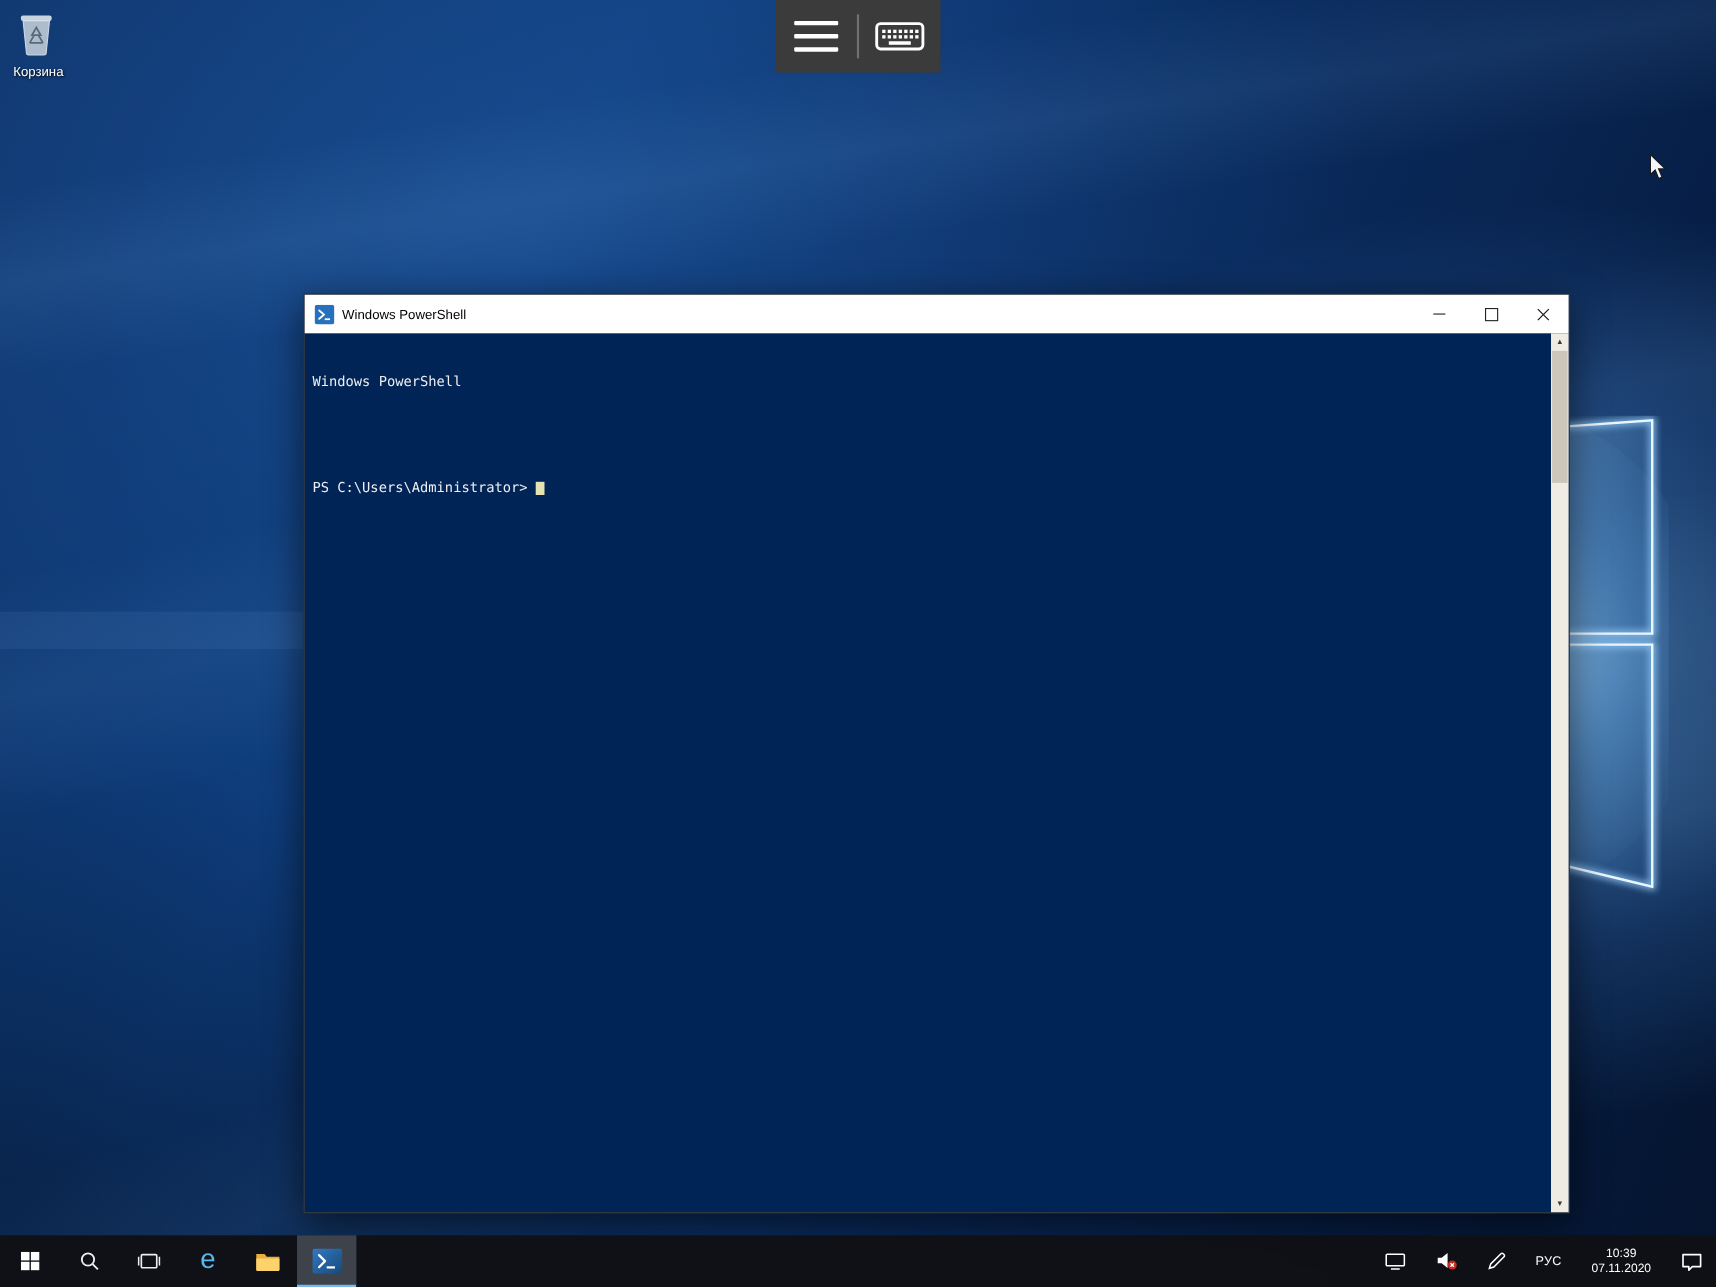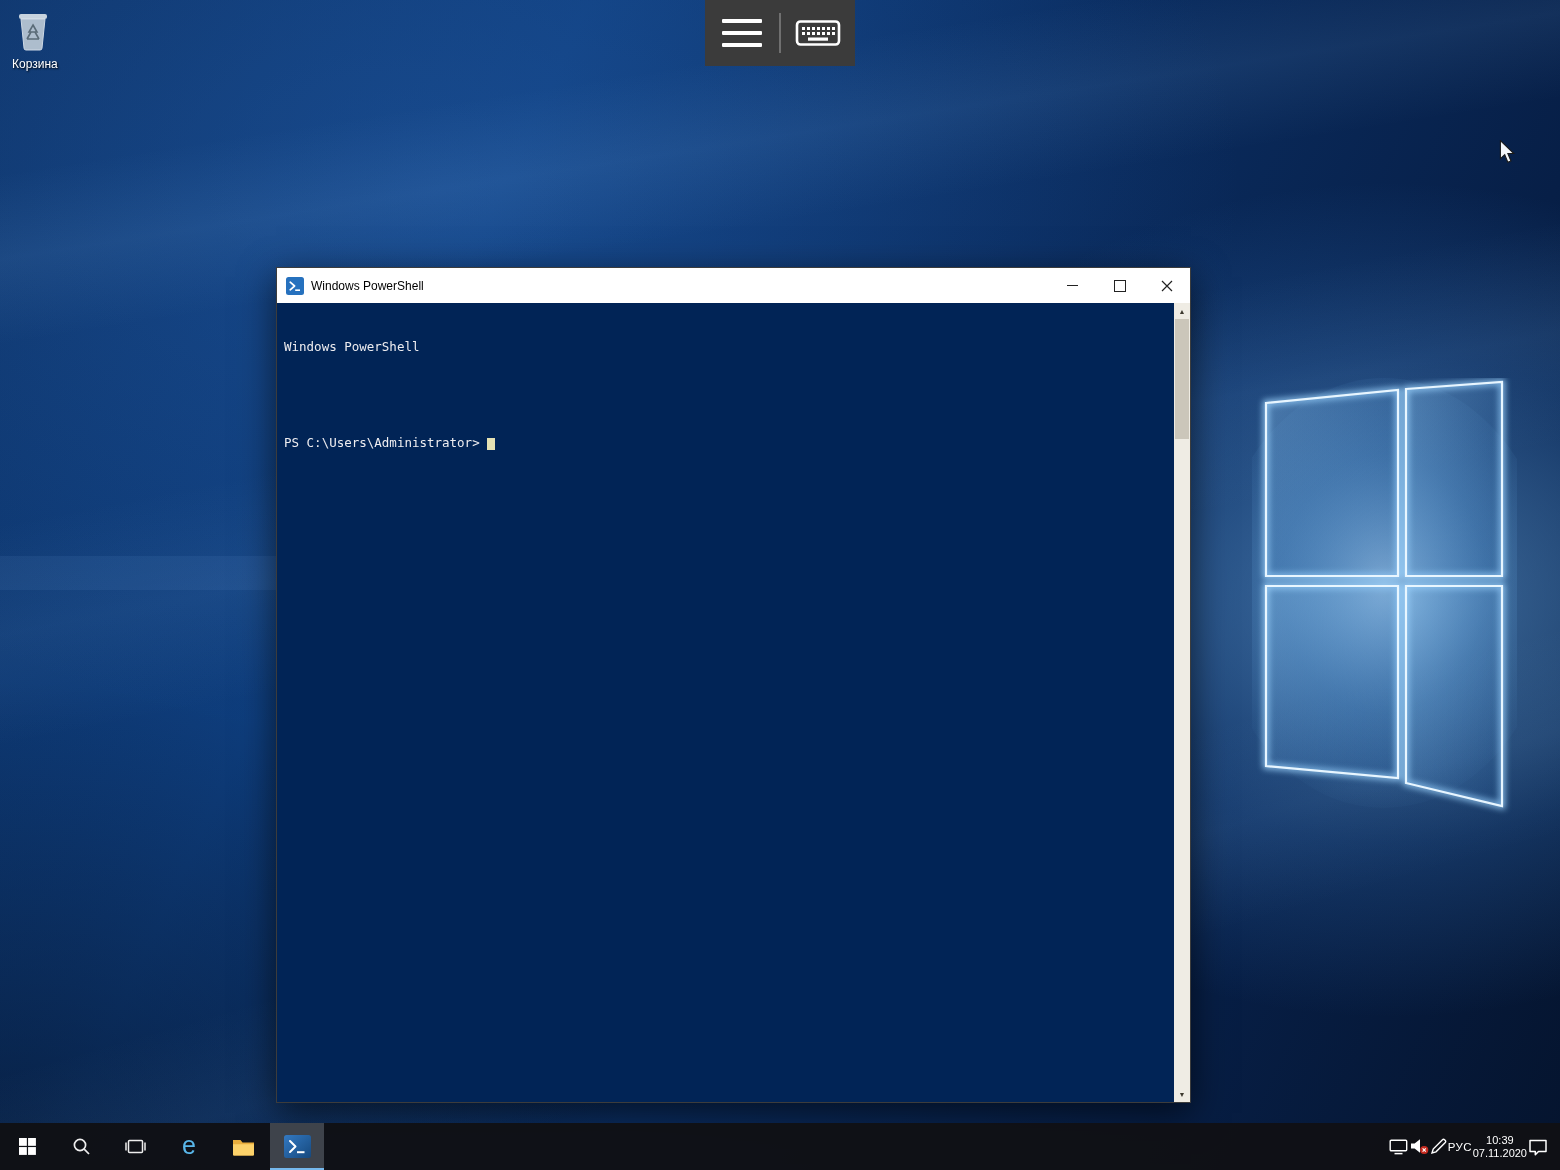--- a/index.html
+++ b/index.html
@@ -32,21 +32,21 @@
   .desktop-icon .label{color:#fff;font-size:12px;margin-top:1px;text-shadow:1px 1px 2px rgba(0,0,0,.95);}
 
   
   .vm-toolbar{position:absolute;left:705px;top:0;width:150px;height:66px;background:#3b3b3b;display:flex;z-index:40;}
   .vm-btn{flex:1;display:flex;align-items:center;justify-content:center;cursor:pointer;}
   .vm-divider{width:2px;background:#707070;margin:13px 0;}
   .hamburger{display:flex;flex-direction:column;gap:8px;}
   .hamburger span{display:block;width:40px;height:4px;background:#fff;border-radius:1px;}
 
   
-  .ps-window{position:absolute;left:276px;top:267px;width:915px;height:836px;
+  .ps-window{position:absolute;left:276px;top:267px;width:1151px;height:836px;
     background:#012456;box-shadow:0 10px 34px rgba(0,0,0,.6);border:1px solid #3c3c3c;box-sizing:border-box;z-index:30;}
   .titlebar{height:35px;background:#ffffff;display:flex;align-items:center;user-select:none;}
   .title-icon{width:18px;height:18px;margin:0 7px 0 9px;flex:0 0 auto;}
   .title-text{font-size:12px;color:#000;}
   .controls{margin-left:auto;display:flex;height:100%;}
   .ctrl{width:47px;height:100%;display:flex;align-items:center;justify-content:center;cursor:pointer;}
   .glyph-min{width:11px;height:0;border-top:1.2px solid #222;}
   .glyph-max{width:10px;height:10px;border:1.2px solid #222;}
   .console{position:absolute;top:35px;left:0;right:16px;bottom:0;
     font-family:"DejaVu Sans Mono",monospace;font-size:12.5px;line-height:16px;color:#eeedf0;
@@ -60,21 +60,21 @@
   .sb-track{flex:1;position:relative;}
   .sb-thumb{position:absolute;top:0;left:1px;right:1px;height:120px;background:#cbc6ba;cursor:pointer;}
   .sb-arrow.down{margin-top:auto;}
 
   
   .taskbar{position:absolute;left:0;bottom:0;width:1560px;height:47px;background:rgba(16,17,21,.97);
     display:flex;align-items:stretch;z-index:60;}
   .tb-btn{width:54px;display:flex;align-items:center;justify-content:center;cursor:pointer;}
   .tb-btn.active{background:#3e434b;box-shadow:inset 0 -2px 0 #76b9ed;}
   .ie-glyph{font-size:25px;color:#59b7ea;font-weight:400;line-height:1;transform:translateY(-1px);}
-  .tray{margin-left:auto;display:flex;align-items:center;gap:1px;padding-right:12px;color:#fff;}
+  .tray{margin-left:auto;display:flex;align-items:center;gap:27px;padding-right:12px;color:#fff;}
   .tray-item{display:flex;align-items:center;justify-content:center;cursor:pointer;}
   .lang{font-size:11.5px;letter-spacing:.3px;}
   .clock{font-size:11px;line-height:13px;text-align:center;}
   
   .mouse-cursor{position:absolute;left:1496px;top:140px;z-index:100;pointer-events:none;}
 </style>
 </head>
 <body>
 
 <div class="wallpaper">

